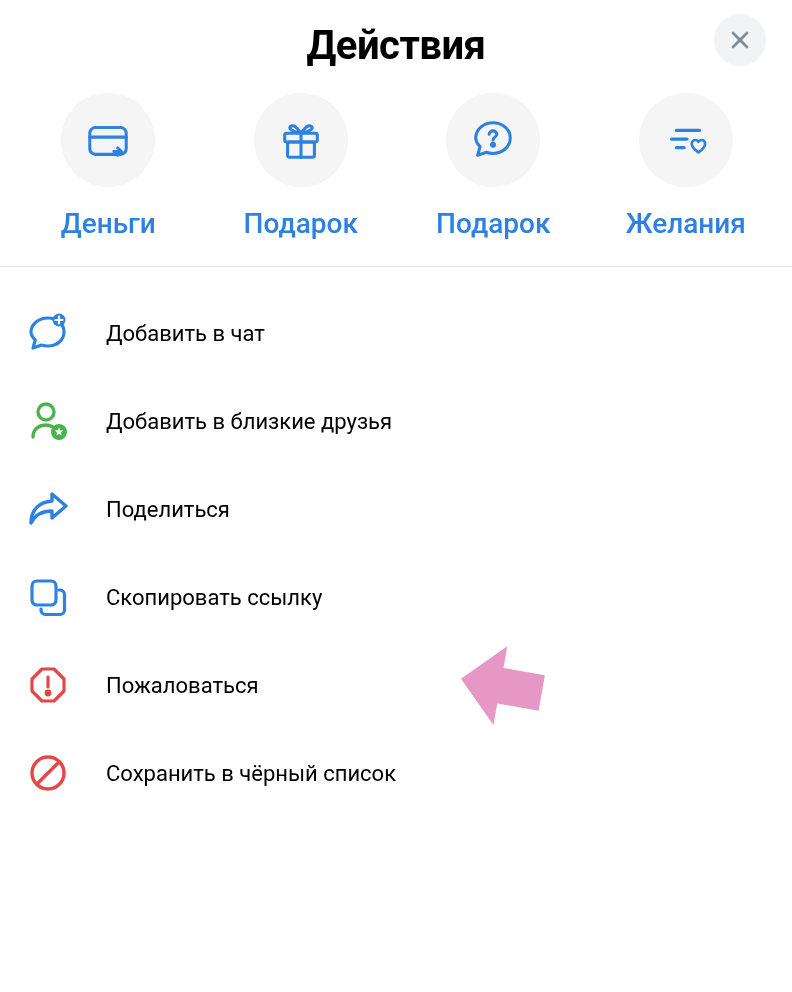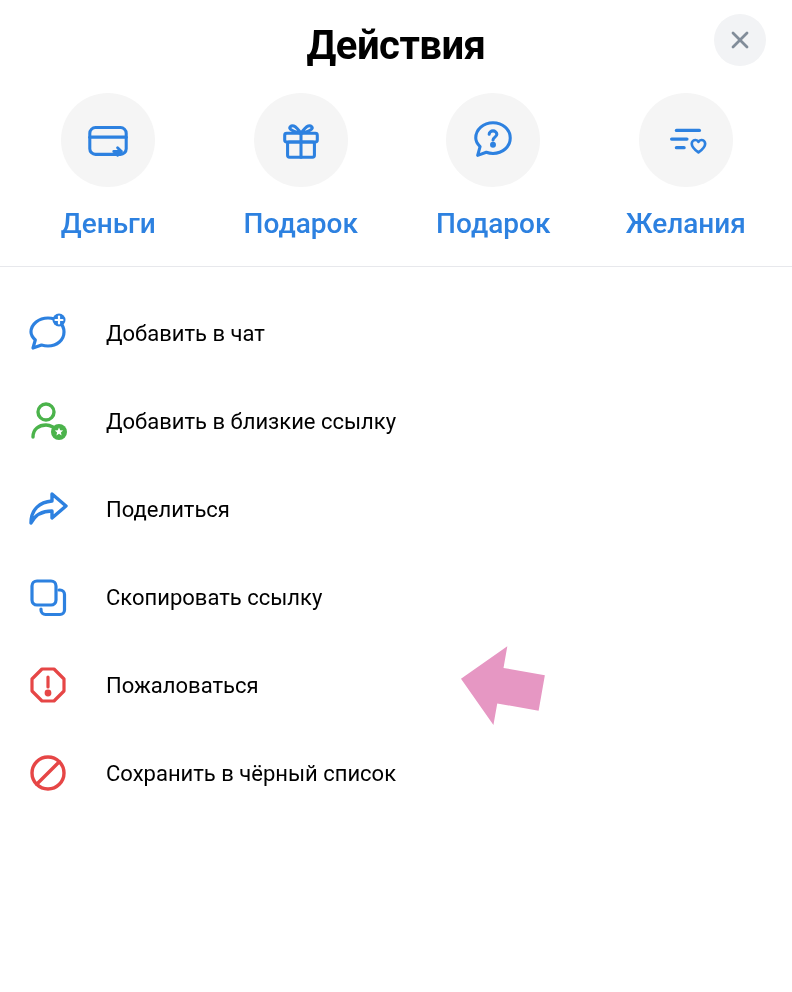--- a/index.html
+++ b/index.html
@@ -185,21 +185,21 @@
 
   <div class="menu-item">
     <div class="menu-item-icon">
       <svg viewBox="0 0 44 44" fill="none" stroke="#4bb34b" stroke-width="3.4" stroke-linecap="round" stroke-linejoin="round">
         <circle cx="20" cy="13" r="8"></circle>
         <path d="M7 38 C7 30 13 26 20 26 C23 26 25 27 27 28"></path>
         <circle cx="33" cy="33" r="8" fill="#4bb34b" stroke="none"></circle>
         <path d="M33 28.5 L34.2 31.3 L37.2 31.5 L34.9 33.5 L35.6 36.4 L33 34.8 L30.4 36.4 L31.1 33.5 L28.8 31.5 L31.8 31.3 Z" fill="#fff" stroke="none"></path>
       </svg>
     </div>
-    <div class="menu-item-label">Добавить в близкие ссылку</div>
+    <div class="menu-item-label">Добавить в близкие друзья</div>
   </div>
 
 
   <div class="menu-item">
     <div class="menu-item-icon">
       <svg viewBox="0 0 44 44" fill="none" stroke="#2d81e0" stroke-width="3.4" stroke-linecap="round" stroke-linejoin="round">
         <path d="M26 7 L40 19 L26 31 L26 24 C16 24 9 28 5 36 C5 22 14 15 26 14 Z"></path>
       </svg>
     </div>
     <div class="menu-item-label">Поделиться</div>

